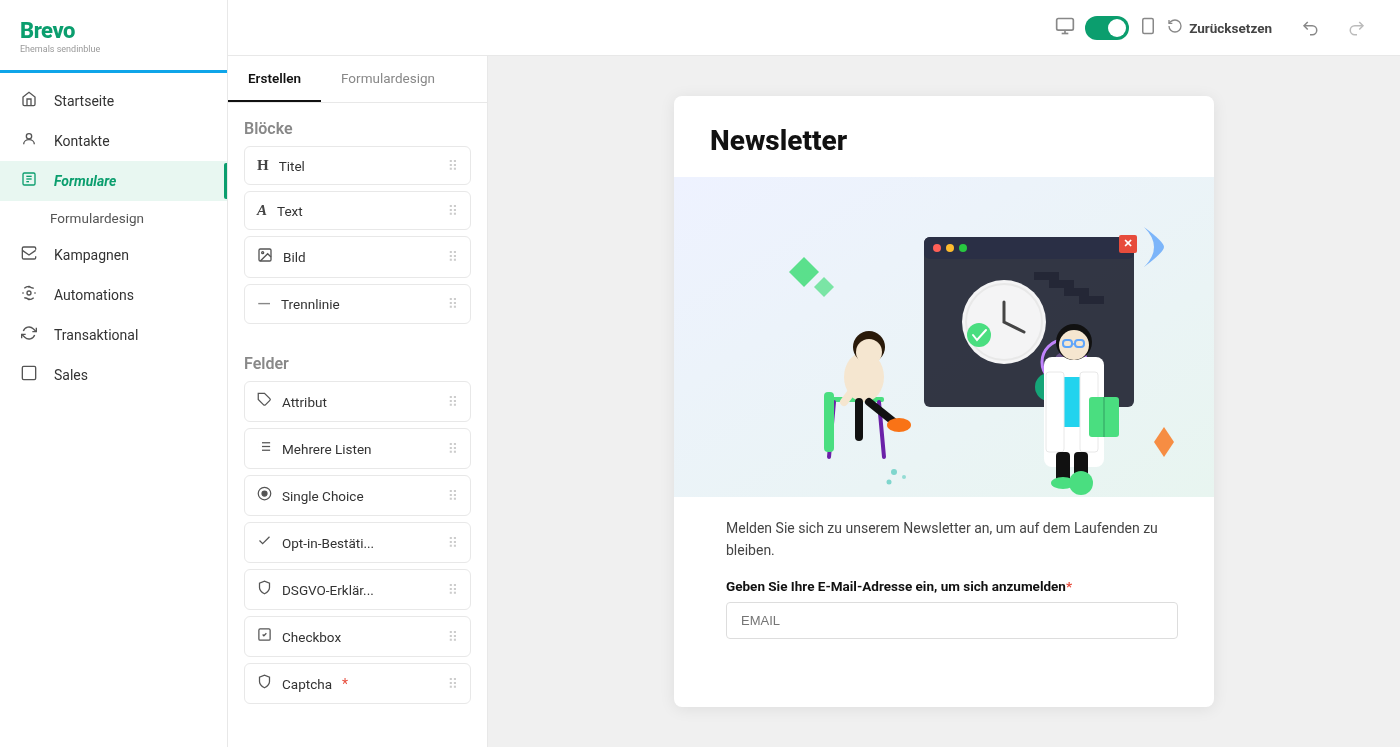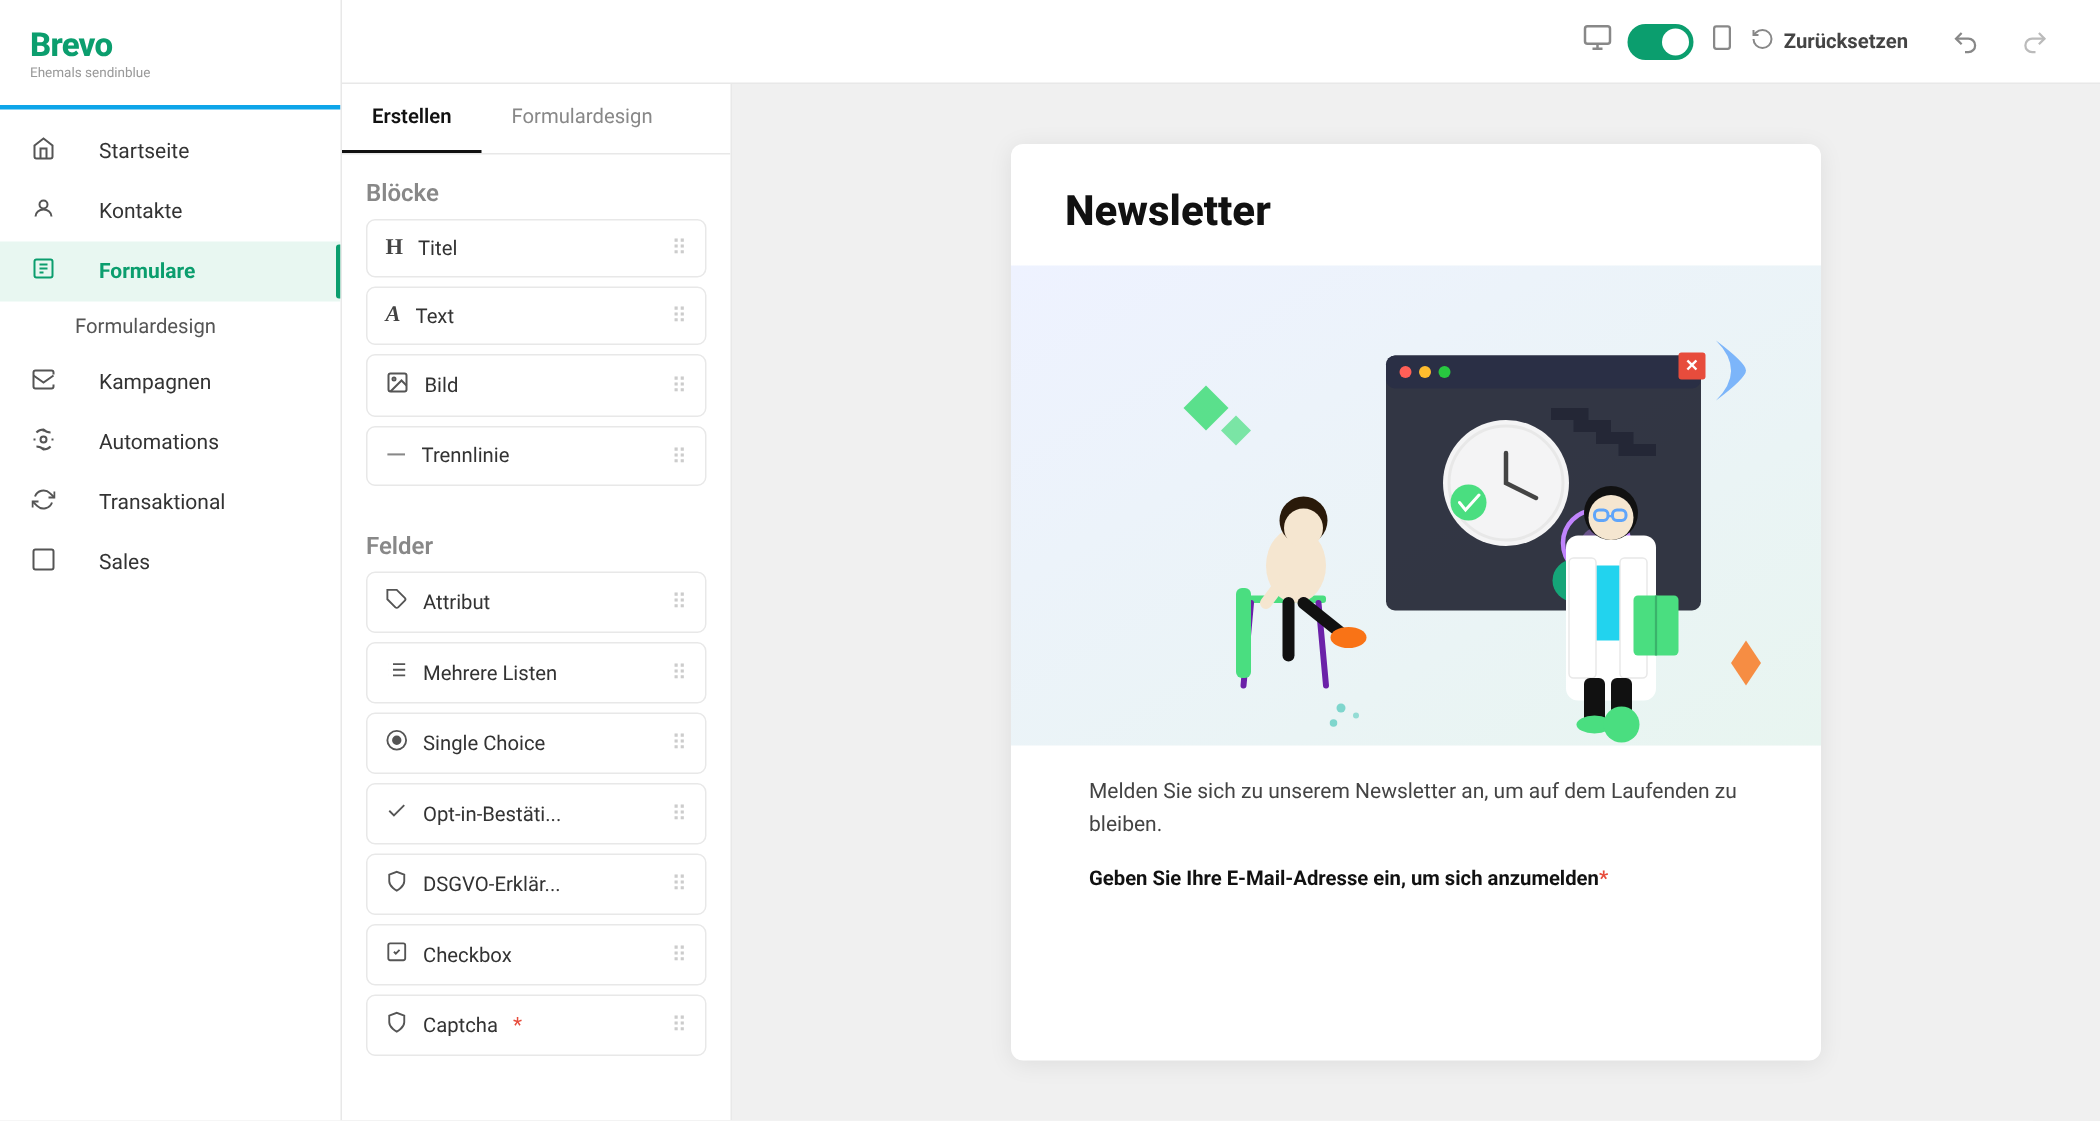--- a/index.html
+++ b/index.html
@@ -32,31 +32,32 @@
       color: #999;
       margin-top: 1px;
     }
     .sidebar-nav {
       flex: 1;
       padding: 8px 0;
     }
     .nav-item {
       display: flex;
       align-items: center;
-      gap: 28px;
+      gap: 16px;
       padding: 10px 20px;
       cursor: pointer;
       font-size: 14px;
       color: #333;
       transition: background 0.15s;
     }
     .nav-item.active {
       background: #e8f7f1;
       color: #0b9e6e;
       font-weight: 700;
+      font-style: italic;
     }
     .nav-item.active::after {
       content: '';
       position: absolute;
       right: 0;
       width: 3px;
       height: 36px;
       background: #0b9e6e;
       border-radius: 2px 0 0 2px;
     }
@@ -668,18 +669,19 @@
             <circle cx="230" cy="300" r="2" fill="#14b8a6" opacity="0.4"></circle>
             <circle cx="215" cy="305" r="2.5" fill="#14b8a6" opacity="0.5"></circle>
           </svg>
         </div>
 
         <div class="form-body">
           <p class="form-desc">Melden Sie sich zu unserem Newsletter an, um auf dem Laufenden zu bleiben.</p>
           <p class="form-field-label">
             <span>Geben Sie Ihre E-Mail-Adresse ein, um sich anzumelden</span><span class="req">*</span>
           </p>
+          <input class="form-input" type="text" readonly="" placeholder="EMAIL" style="">
         </div>
       </div>
     </div>
 
   </div>
 </div>
 
 </body></html>

